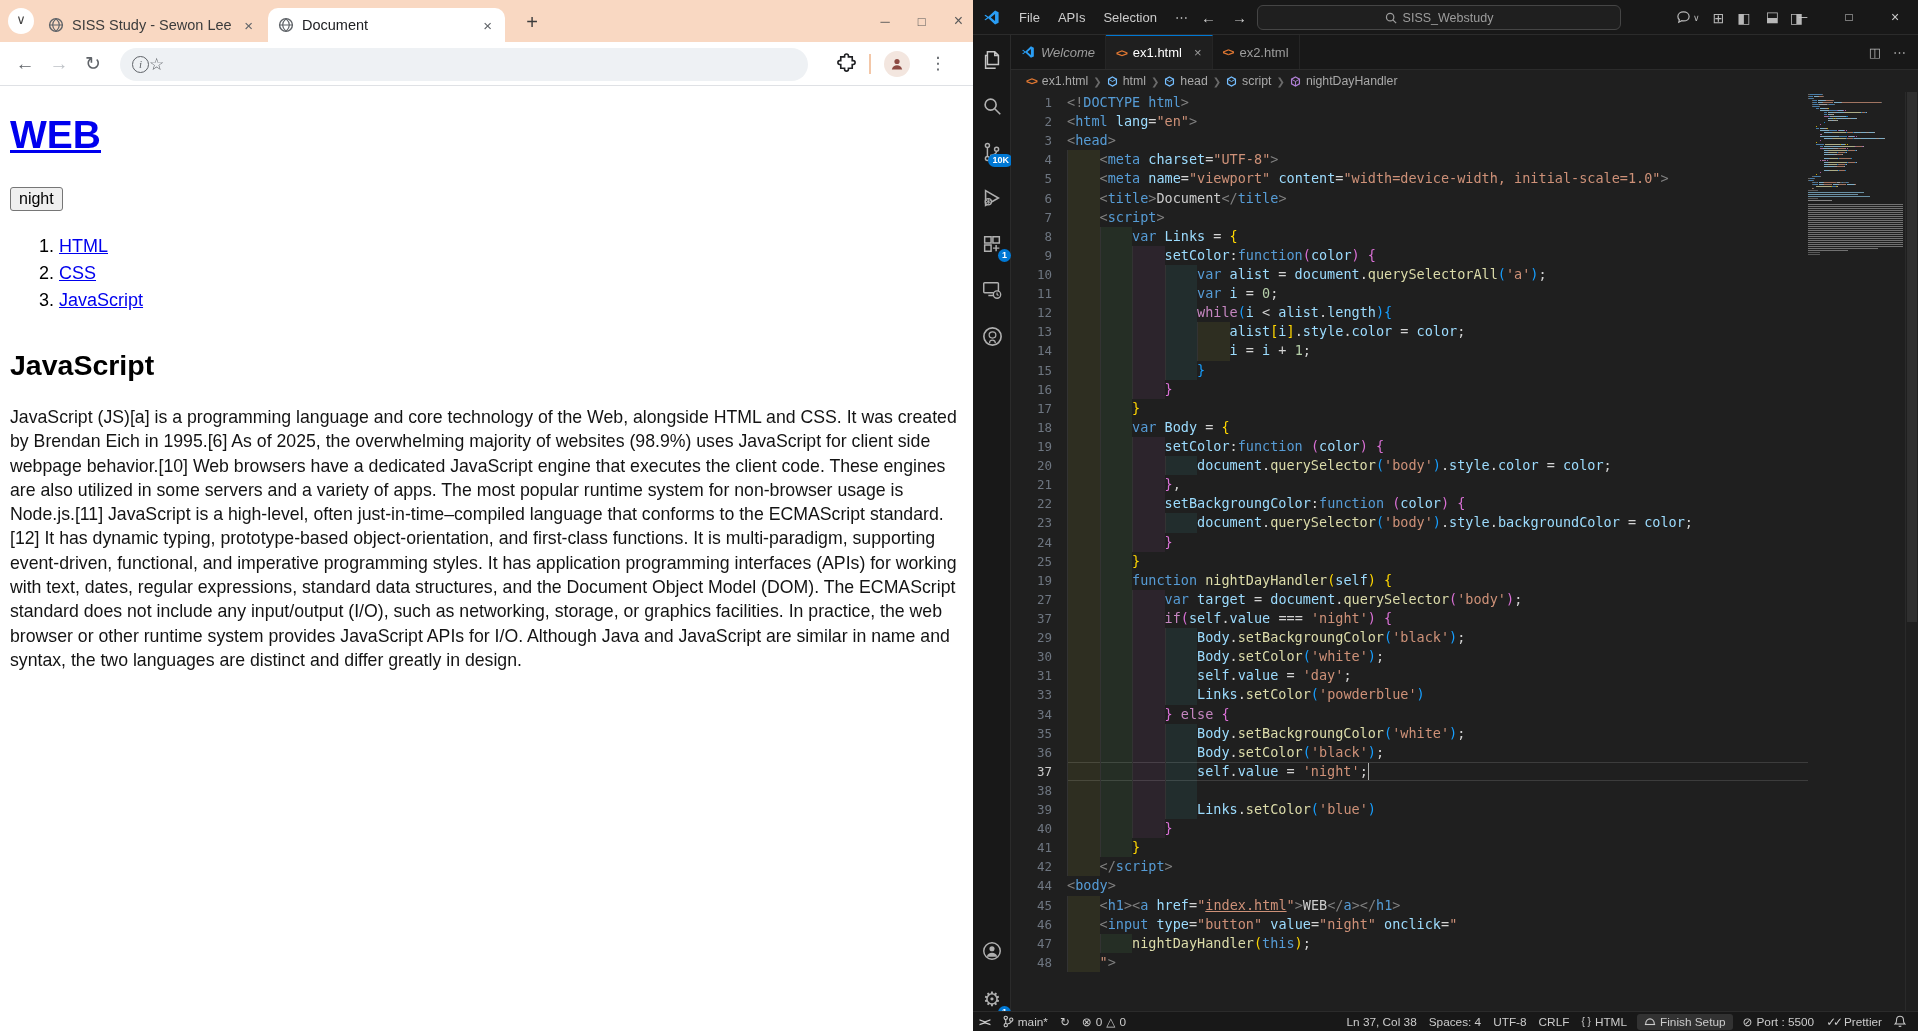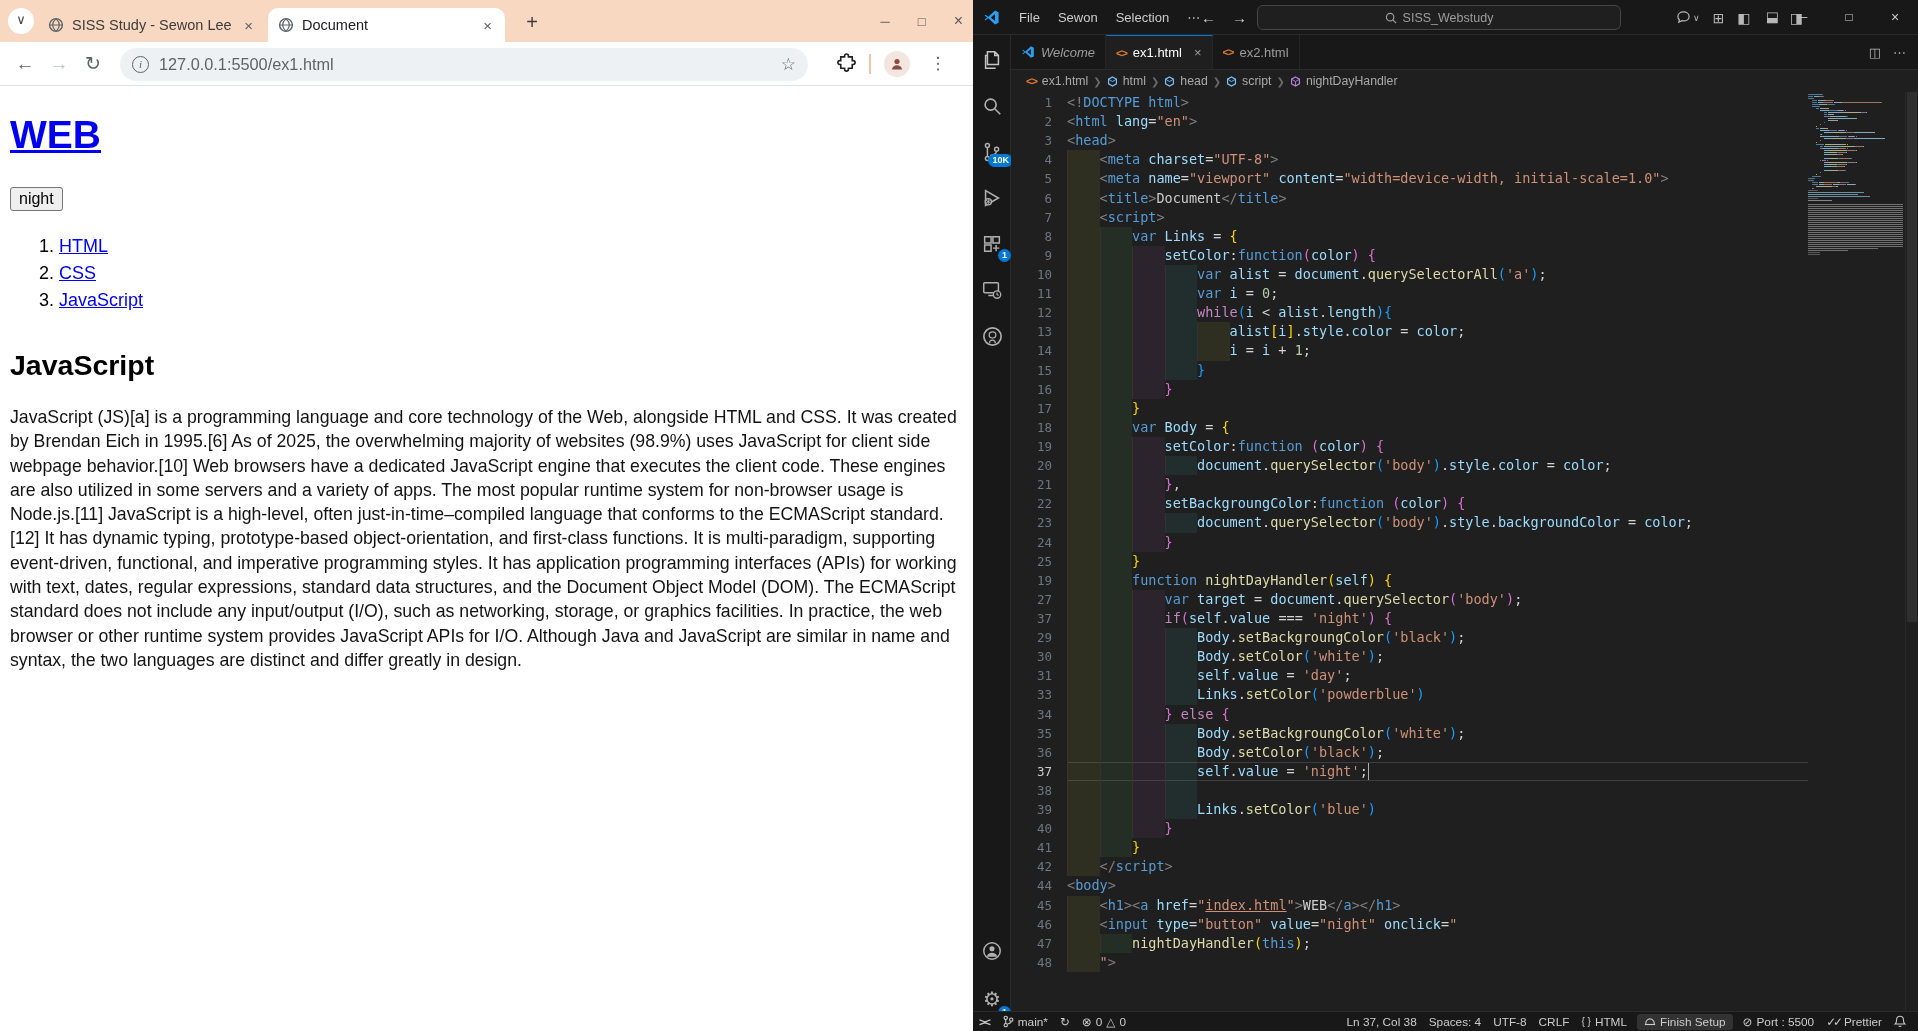--- a/index.html
+++ b/index.html
@@ -147,21 +147,20 @@
         <span style="font-size:16px">×</span>
       </div>
     </div>
 
     <div class="b-toolbar">
       <span class="b-navic" style="margin-left:8px">←</span>
       <span class="b-navic disabled">→</span>
       <span class="b-navic">↻</span>
       <div class="b-omnibox">
         <span class="b-info">i</span>
-        <span class="b-url">127.0.0.1:5500/ex1.html</span>
         <span class="b-star">☆</span>
       </div>
       <div class="b-ext">
         <svg width="21" height="21" viewBox="0 0 22 22">
             <path d="M9 3a2 2 0 0 1 4 0v1h4v4h1a2 2 0 0 1 0 4h-1v4h-4v1a2 2 0 0 1-4 0v-1H5v-4H4a2 2 0 0 1 0-4h1V4h4z" fill="none" stroke="#202124" stroke-width="1.7"></path>
           </svg>
       </div>
       <div class="b-avatar">
         <svg width="16" height="16" viewBox="0 0 16 16">
             <circle cx="8" cy="5.5" r="2.6" fill="#8d4a43"></circle>
@@ -186,21 +185,21 @@
   </div>
 
   <div class="vscode">
     <div class="vs-titlebar">
       <span class="vs-logo">
         <svg width="17" height="17" viewBox="0 0 24 24">
             <path d="M17 2 7.5 11 3.5 8 2 9l4 3-4 3 1.5 1 4-3L17 22l5-2.5v-15zM17 7v10l-6-5z" fill="#2a9df4"></path>
           </svg>
       </span>
       <span class="vs-menu">File</span>
-      <span class="vs-menu">Sewon</span>
+      <span class="vs-menu">APIs</span>
       <span class="vs-menu">Selection</span>
       <span class="vs-menu">⋯</span>
       <div class="vs-nav">
         <span>←</span>
         <span>→</span>
       </div>
       <div class="vs-search">
         <svg width="12" height="12" viewBox="0 0 14 14">
             <circle cx="6" cy="6" r="4.3" fill="none" stroke="#9d9d9d" stroke-width="1.4"></circle>
             <path d="M9.2 9.2 13 13" stroke="#9d9d9d" stroke-width="1.4"></path>

